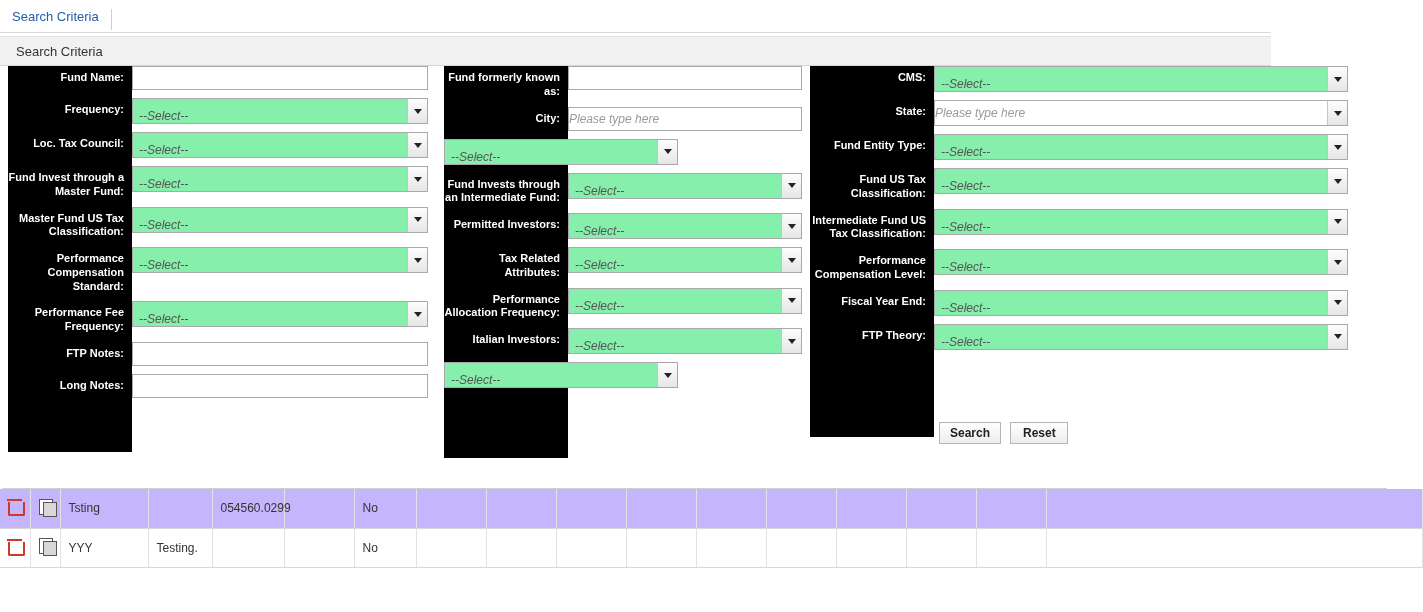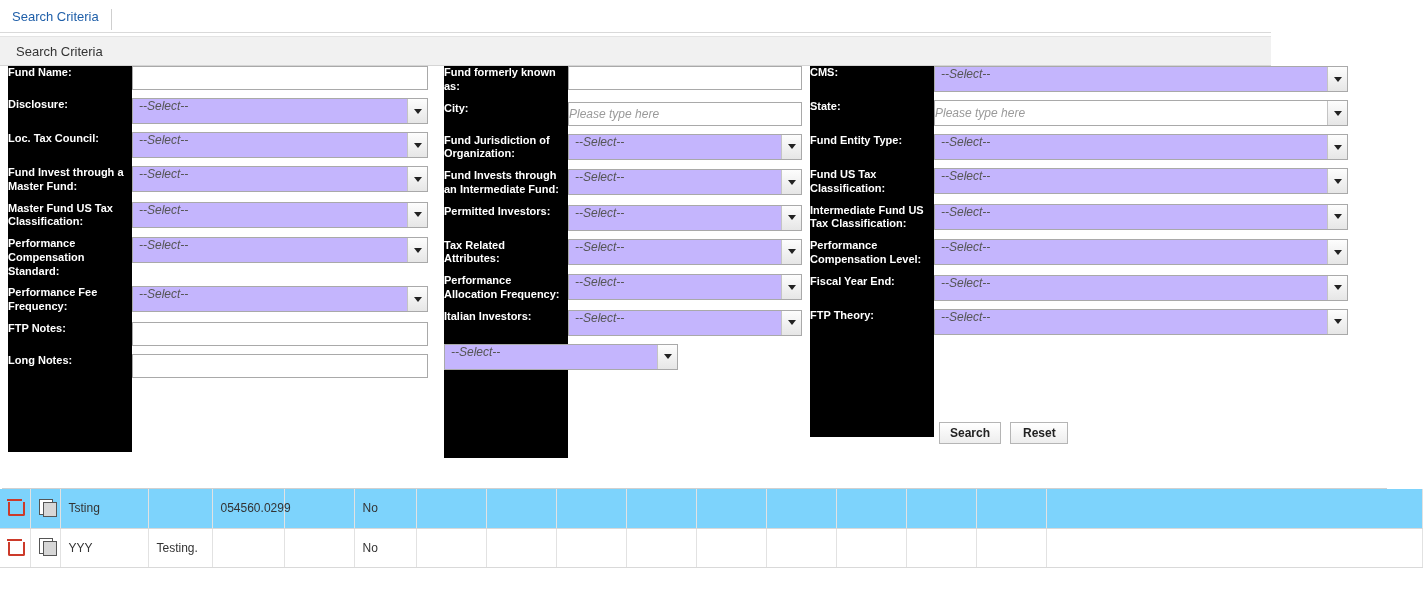--- a/index.html
+++ b/index.html
@@ -70,21 +70,23 @@
 
   .row {
     position: relative;
     display: flex;
     align-items: flex-start;
     margin-bottom: 8px;
   }
   .lbl {
     width: 124px;
     flex: 0 0 124px;
+    text-align: right;
     padding-right: 8px;
+    padding-top: 5px;
     color: #ffffff;
     font-size: 11px;
     font-weight: bold;
     line-height: 1.25;
     position: relative;
     z-index: 2;
   }
   .fld { flex: 1 1 auto; position: relative; z-index: 2; }
 
   input.txt {
@@ -96,23 +98,23 @@
     font-family: "Liberation Sans", sans-serif;
     font-size: 12px;
     color: #333;
   }
   input.txt::placeholder { color: #9a9a9a; font-style: italic; }
 
   .sel {
     position: relative;
     height: 26px;
     border: 1px solid #a9a9a9;
-    background: #c4b5fd;
+    background: #86efac;
     display: flex;
-    align-items: flex-start;
+    align-items: flex-end;
     cursor: pointer;
   }
   .sel .val {
     padding-left: 6px;
     font-style: italic;
     color: #555;
     font-size: 12px;
     flex: 1 1 auto;
   }
   .sel .arrow {
@@ -173,21 +175,21 @@
   }
   table.grid td {
     height: 39px;
     border-bottom: 1px solid #d9d9d9;
     border-right: 1px solid #e2e2e2;
     font-size: 12px;
     color: #333;
     padding: 0 8px;
     vertical-align: middle;
   }
-  tr.r0 td { background: #7dd3fc; }
+  tr.r0 td { background: #c4b5fd; }
   tr.r1 td { background: #ffffff; }
   td.icon-cell { width: 30px; padding: 0; text-align: center; border-right: none; }
   td.c-name { width: 88px; }
   td.c-desc { width: 64px; }
   td.c-num  { width: 72px; }
   td.c-flag { width: 62px; }
   td.c-e { width: 70px; }
 
   .trash {
     display: inline-block;
@@ -252,21 +254,21 @@
     <div class="gutter" id="gutter3"></div>
 
     <div class="col" id="col1">
       <div class="row">
         <div class="lbl">Fund Name:</div>
         <div class="fld">
           <input class="txt" value="" style="">
         </div>
       </div>
       <div class="row">
-        <div class="lbl">Disclosure:</div>
+        <div class="lbl">Frequency:</div>
         <div class="fld">
           <div class="sel">
             <span class="val">--Select--</span>
             <span class="arrow">
                 <span class="caret"></span>
               </span>
           </div>
         </div>
       </div>
       <div class="row">
@@ -345,21 +347,20 @@
           <input class="txt" value="" style="">
         </div>
       </div>
       <div class="row">
         <div class="lbl">City:</div>
         <div class="fld">
           <input class="txt" placeholder="Please type here" style="">
         </div>
       </div>
       <div class="row">
-        <div class="lbl">Fund Jurisdiction of Organization:</div>
         <div class="fld">
           <div class="sel">
             <span class="val">--Select--</span>
             <span class="arrow">
                 <span class="caret"></span>
               </span>
           </div>
         </div>
       </div>
       <div class="row">

